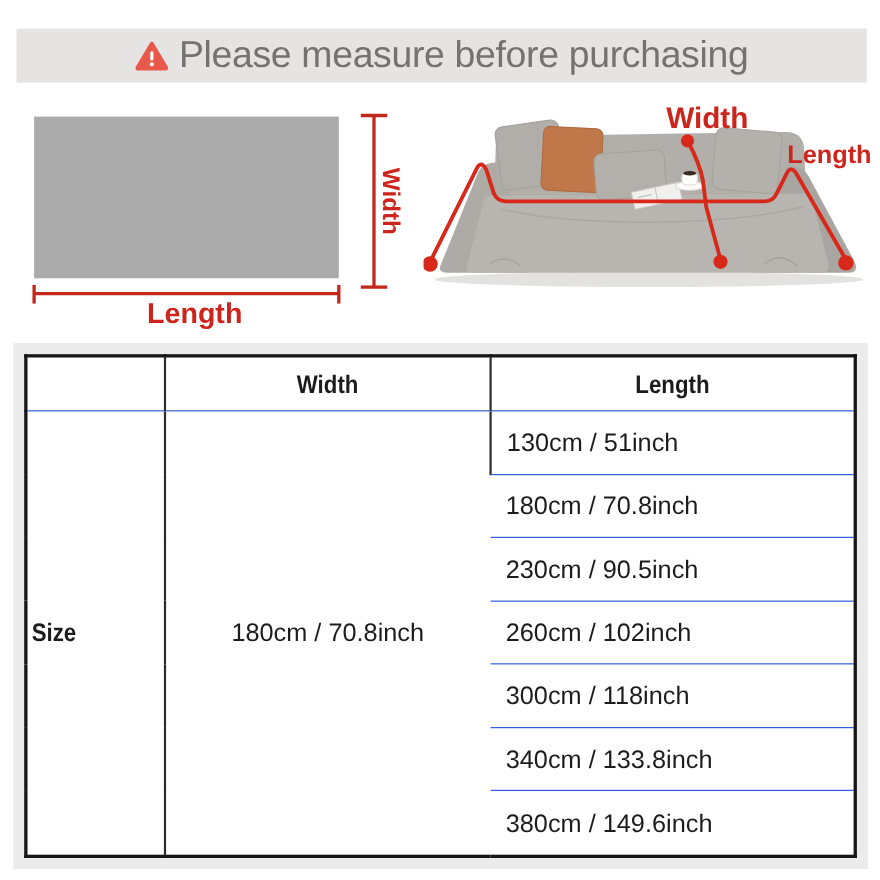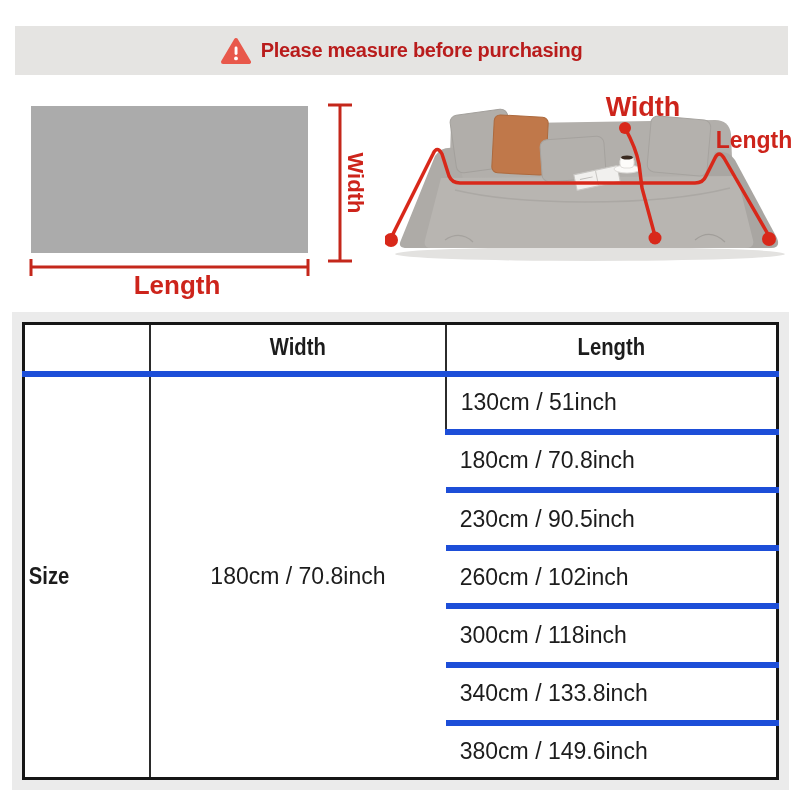--- a/index.html
+++ b/index.html
@@ -2,33 +2,33 @@
 <html><head>
 <meta charset="utf-8">
 <style>
   html,body{margin:0;padding:0;background:#ffffff;}
   .page{position:relative;width:800px;height:800px;background:#fff;overflow:hidden;
         font-family:"Liberation Sans", sans-serif;}
 
   
   .banner{position:absolute;left:15px;top:26px;width:773px;height:49px;
           background:#e5e4e2;display:flex;align-items:center;justify-content:center;gap:10px;}
-  .banner-text{color:#b91c1c;font-size:20px;font-weight:700;letter-spacing:-0.3px;}
+  .banner-text{color:#737373;font-size:34px;font-weight:400;letter-spacing:-0.3px;}
 
   
   .flat-svg{position:absolute;left:10px;top:95px;}
   .sofa-svg{position:absolute;left:385px;top:90px;}
   .red-label{fill:#cd241b;font-weight:bold;font-family:"Liberation Sans",sans-serif;}
 
   
   .table-frame{position:absolute;left:12px;top:312px;width:777px;height:478px;
                background:#ebebeb;box-sizing:border-box;padding:10px;}
   table.size{width:100%;height:100%;border-collapse:collapse;background:#ffffff;
              table-layout:fixed;border:3px solid #161616;}
-  table.size td{border-left:2px solid #2b2b2b;border-top:6px solid #1d4ed8;
+  table.size td{border-left:2px solid #2b2b2b;border-top:1px solid #1d4ed8;
                 color:#1c1c1c;font-size:23px;vertical-align:middle;}
   table.size tr:first-child td{border-top:none;}
   table.size td:first-child{border-left:none;}
   .col-size{width:16.8%;}
   .col-width{width:39.2%;}
   .col-length{width:44%;}
   td.hd{text-align:center;font-size:27px;}
   .blackcond{font-weight:900;display:inline-block;transform:scaleX(.88);letter-spacing:0;}
   td.size-cell{text-align:left;font-size:26px;}
   td.width-cell{text-align:center;}

